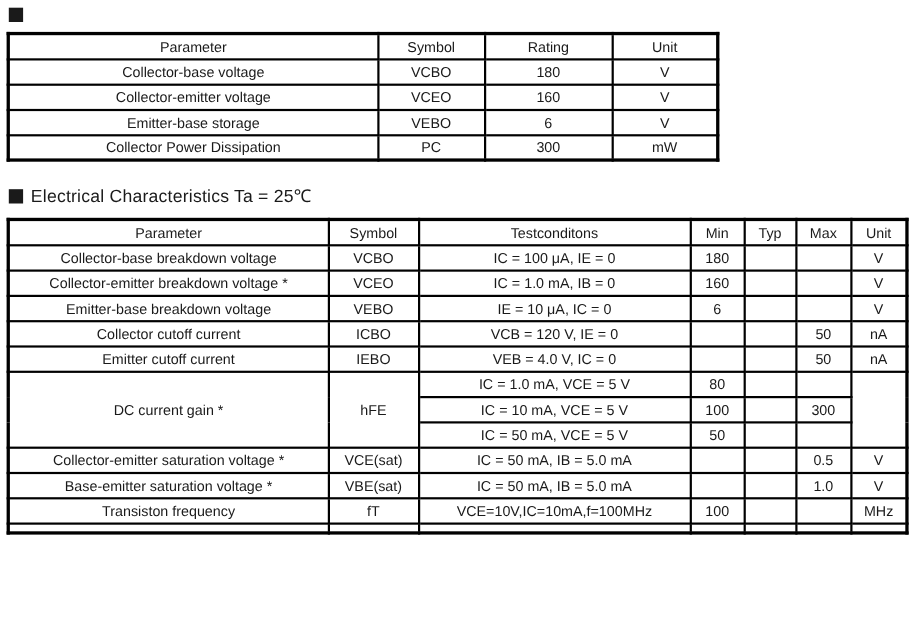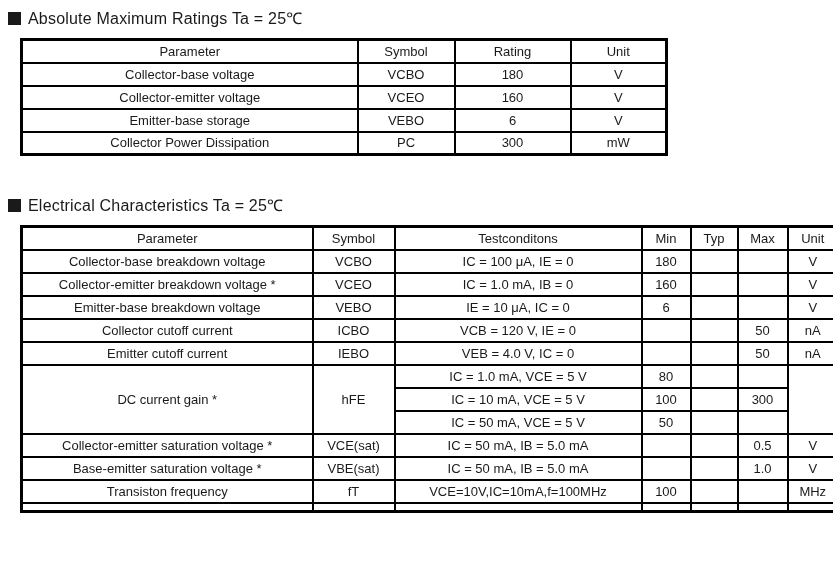--- a/index.html
+++ b/index.html
@@ -9,29 +9,29 @@
     background: #ffffff;
     color: #1a1a1a;
     font-family: "Liberation Sans", sans-serif;
     overflow: hidden;
   }
   .section-title {
     display: flex; align-items: center;
     margin: 7px 0 9px 8px;
     font-size: 16px; letter-spacing: 0.2px;
   }
-  .section-title.second { margin-top: 38px; }
+  .section-title.second { margin-top: 20px; }
   .bullet {
     width: 13px; height: 13px; background: #1a1a1a;
     display: inline-block; margin-right: 7px; flex: 0 0 auto;
   }
   table {
     border-collapse: collapse;
     table-layout: fixed;
-    margin-left: 20px;
+    margin-left: 6px;
     border: 3px solid #000;
   }
   th, td {
     border: 2px solid #000;
     height: 23px;
     padding: 0 4px;
     font-size: 13px;
     font-weight: normal;
     text-align: center;
     white-space: nowrap;
@@ -44,21 +44,20 @@
     font-family: "DejaVu Serif", serif;
     color: #555;
   }
   tr.stub td { height: 9px; border-bottom: none; }
 </style>
 </head>
 <body>
 
 <div class="section-title">
   <span class="bullet"></span>
-  <span>Absolute Maximum Ratings Ta = 25℃</span>
 </div>
 
 <table style="width:645px;">
   <colgroup>
       <col style="width:336px">
       <col style="width:97px">
       <col style="width:116px">
       <col style="width:96px">
     </colgroup>
   <tbody>

